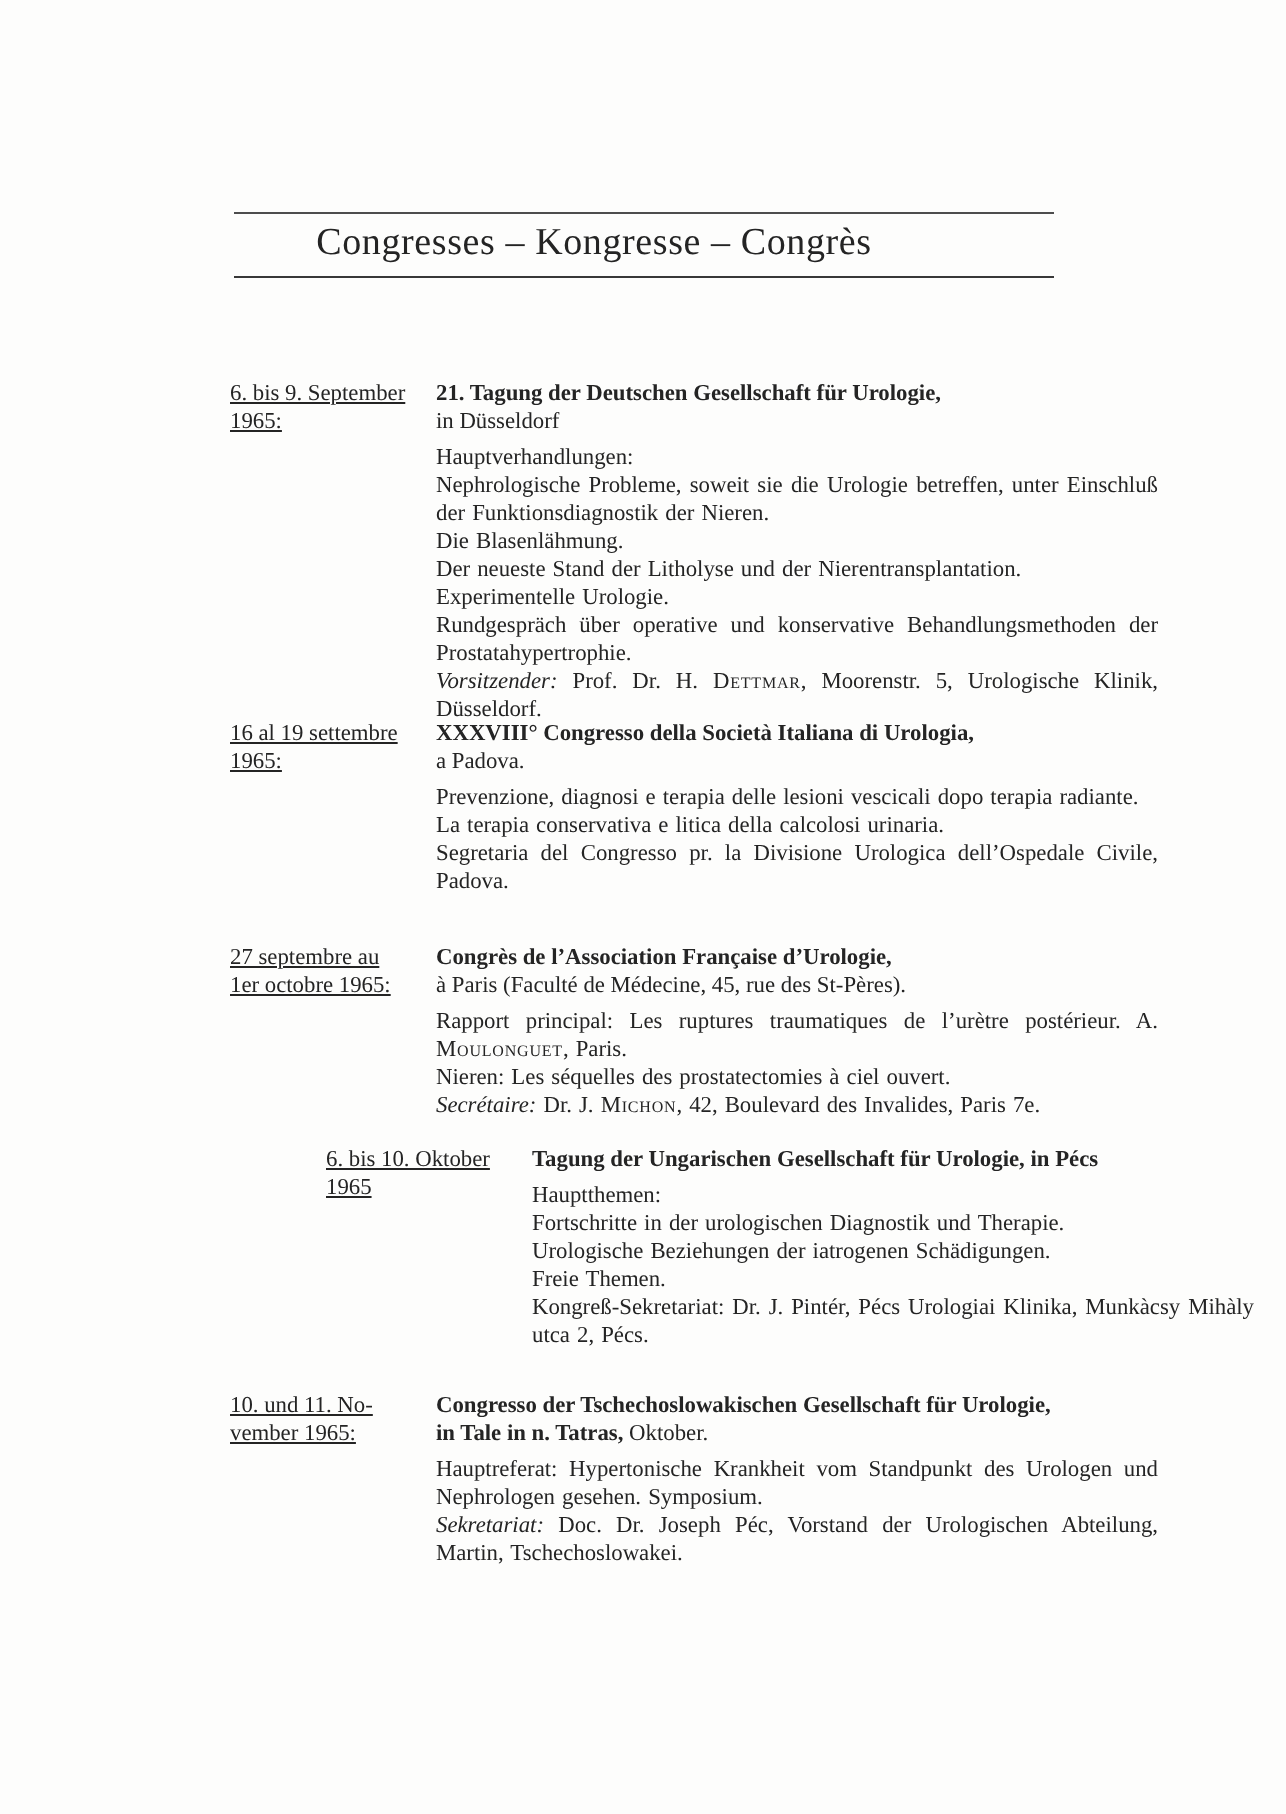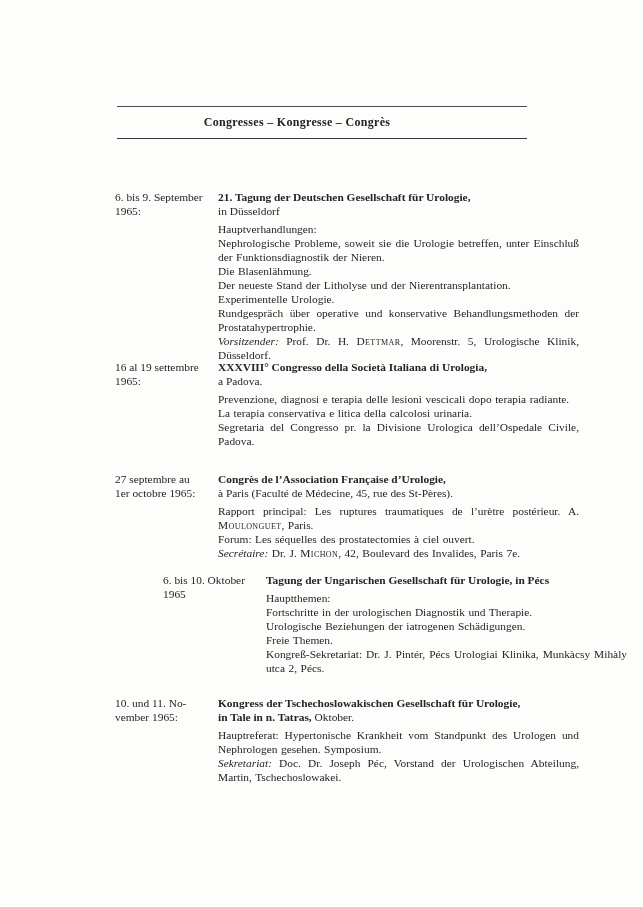--- a/index.html
+++ b/index.html
@@ -13,29 +13,29 @@
     overflow:hidden;
   }
   .masthead {
     position:absolute; left:117px; top:106px; width:410px;
     border-top:1px solid #4d4d4d;
     border-bottom:1px solid #383838;
     padding:6px 50px 7px 0;
     text-align:center;
   }
   .masthead-title {
-    font-weight:700; font-size:12px; line-height:18px;
+    font-weight:400; font-size:19px; line-height:18px;
     letter-spacing:0.3px; white-space:nowrap;
   }
   .entry {
     position:absolute; left:115px; width:464px;
     display:flex; align-items:flex-start;
     font-size:11.4px; line-height:14px;
   }
-  .date-col { width:103px; flex:none; }
+  .date-col { width:103px; flex:none;text-decoration:underline; }
   .content-col { width:361px; flex:none; }
   .title-block { margin-bottom:4px; }
   .para { text-align:justify; word-spacing:0.06em; }
   .r-b { font-weight:700; }
   .r-i { font-style:italic; }
   .r-sc { font-variant:small-caps; letter-spacing:0.4px; }
 </style>
 </head>
 <body>
 
@@ -87,21 +87,21 @@
           <div class="date-line">27 septembre au</div>
           <div class="date-line">1er octobre 1965:</div>
         </div>
         <div class="content-col">
           <div class="title-block">
             <div class="title-line"><span class="r-b">Congrès de l’Association Française d’Urologie,</span></div>
             <div class="title-line"><span>à Paris (Faculté de Médecine, 45, rue des St-Pères).</span></div>
           </div>
           <div class="body-block">
             <div class="para"><span>Rapport principal: Les ruptures traumatiques de l’urètre posté­rieur. A. </span><span class="r-sc">Moulonguet</span><span>, Paris.</span></div>
-            <div class="para"><span>Forum: Les séquelles des prostatectomies à ciel ouvert.</span></div>
+            <div class="para"><span>Nieren: Les séquelles des prostatectomies à ciel ouvert.</span></div>
             <div class="para"><span class="r-i">Secrétaire:</span><span> Dr. J. </span><span class="r-sc">Michon</span><span>, 42, Boulevard des Invalides, Paris 7e.</span></div>
           </div>
         </div>
       </div>
       <div class="entry" style="top: 573px; margin-left: 48px;">
         <div class="date-col">
           <div class="date-line">6. bis 10. Oktober</div>
           <div class="date-line">1965</div>
         </div>
         <div class="content-col">
@@ -117,21 +117,21 @@
           </div>
         </div>
       </div>
       <div class="entry" style="top: 696px;">
         <div class="date-col">
           <div class="date-line">10. und 11. No-</div>
           <div class="date-line">vember 1965:</div>
         </div>
         <div class="content-col">
           <div class="title-block">
-            <div class="title-line"><span class="r-b">Kongress der Tschechoslowakischen Gesellschaft für Urologie,</span></div>
+            <div class="title-line"><span class="r-b">Congresso der Tschechoslowakischen Gesellschaft für Urologie,</span></div>
             <div class="title-line"><span class="r-b">in Tale in n. Tatras,</span><span> Oktober.</span></div>
           </div>
           <div class="body-block">
             <div class="para"><span>Hauptreferat: Hypertonische Krankheit vom Standpunkt des Urologen und Nephrologen gesehen. Symposium.</span></div>
             <div class="para"><span class="r-i">Sekretariat:</span><span> Doc. Dr. Joseph Péc, Vorstand der Urologischen Ab­teilung, Martin, Tschechoslowakei.</span></div>
           </div>
         </div>
       </div>
     </div>
 </div>

